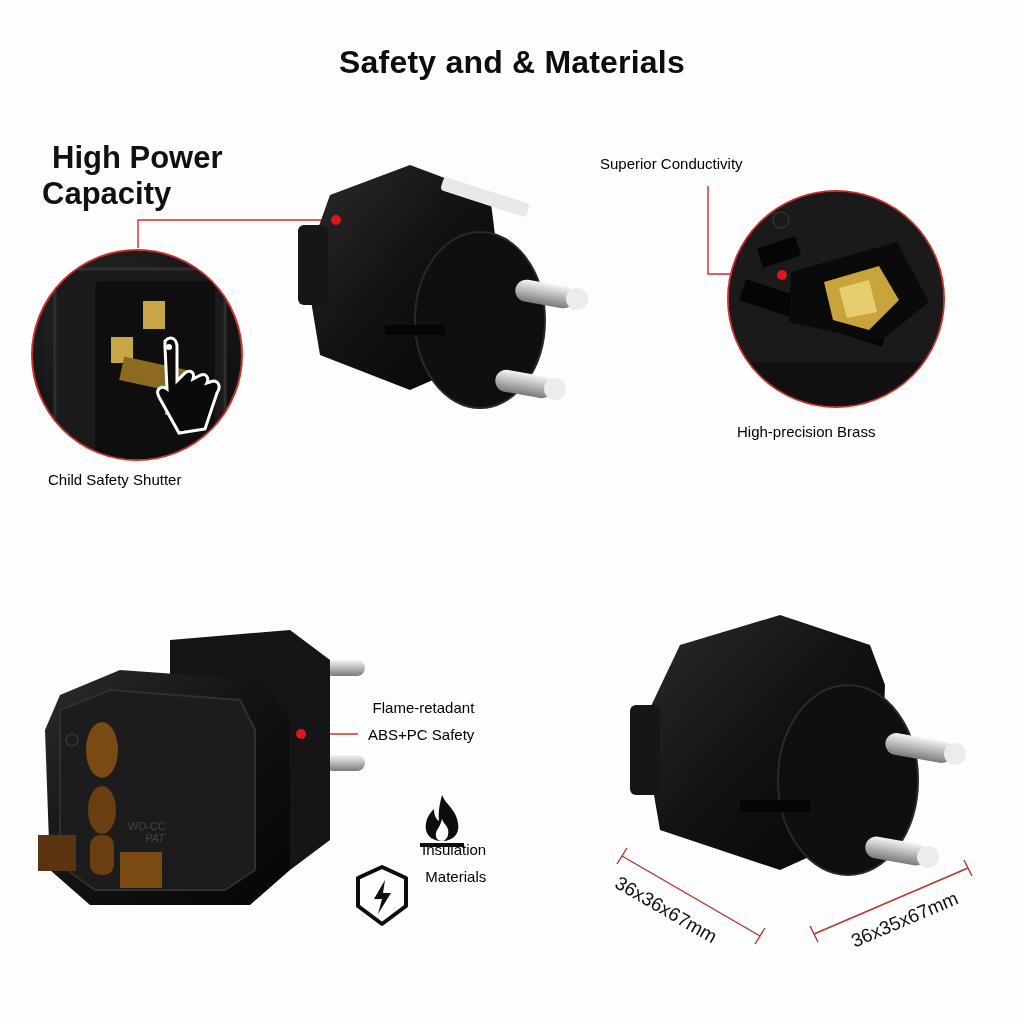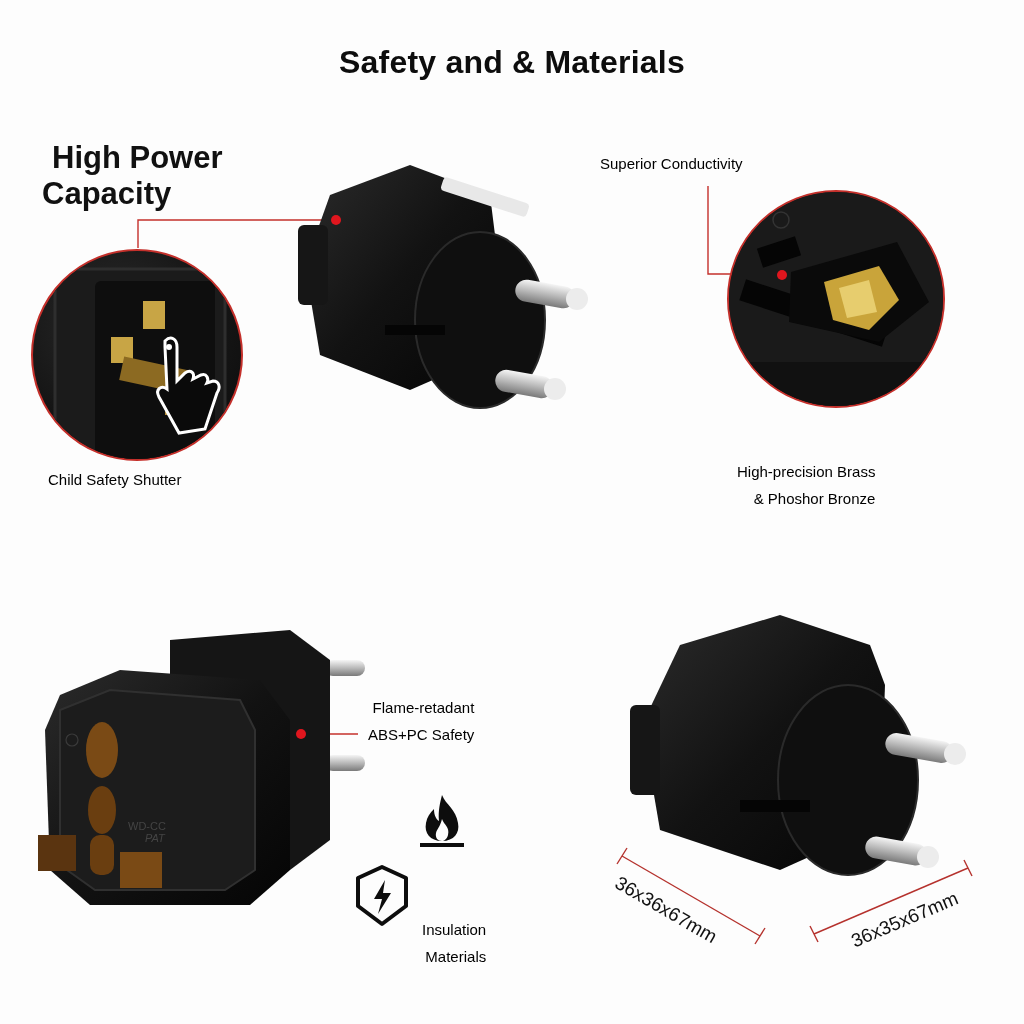--- a/index.html
+++ b/index.html
@@ -99,23 +99,22 @@
     <rect x="30" y="50" width="40" height="20" fill="#050505" transform="rotate(-18 50 60)"></rect>
     <rect x="10" y="110" width="150" height="22" fill="#050505" transform="rotate(18 85 121)"></rect>
     <path d="M62 80 L168 50 L200 110 L150 150 L60 130 Z" fill="#0a0a0a"></path>
     <path d="M95 90 L150 74 L170 108 L140 138 L104 128 Z" fill="#c9a43a"></path>
     <path d="M110 96 L140 88 L148 120 L118 126 Z" fill="#e7cd6e"></path>
     <rect x="0" y="170" width="214" height="44" fill="#111"></rect>
     <circle cx="52" cy="28" r="8" fill="none" stroke="#333" stroke-width="1.5"></circle>
   </svg>
   <div class="abs" style="left:48px;top:78px;width:10px;height:10px;border-radius:50%;background:#e0161e;"></div>
 </div>
-<div class="abs feat" style="left:737px;top:418px;margin-top:40px;">
+<div class="abs feat" style="left:737px;top:418px;">
   <div>High-precision Brass</div>
-  <div style="margin-left:-12px;">&amp; Phoshor Bronze</div>
 </div>
 
 <div class="abs" style="left:30px;top:620px;text-align:center;">
   <svg width="350" height="290" viewBox="0 0 350 290">
     <rect x="295" y="40" width="40" height="16" rx="8" fill="url(#pinG)"></rect>
     <rect x="295" y="135" width="40" height="16" rx="8" fill="url(#pinG)"></rect>
     <path d="M140 20 L260 10 L300 40 L300 220 L260 250 L140 255 Z" fill="#151515"></path>
     <path d="M30 75 L90 50 L230 60 L260 100 L260 250 L220 285 L60 285 L20 250 L15 110 Z" fill="url(#bodyG)"></path>
     <path d="M30 90 L80 70 L210 80 L225 110 L225 250 L195 270 L65 270 L30 245 Z" fill="#1c1c1c" stroke="#303030" stroke-width="2"></path>
     <ellipse cx="72" cy="130" rx="16" ry="28" fill="#7a4a15"></ellipse>
@@ -140,21 +139,21 @@
 <svg class="abs" style="left:420px;top:793px;" width="44" height="56" viewBox="0 0 44 56">
   <path d="M22 2 C26 12 36 16 38 30 C40 40 34 48 22 48 C10 48 4 40 6 30 C7 24 10 20 14 16 C14 22 16 26 19 28 C18 18 20 10 22 2 Z" fill="#0d0d0d"></path>
   <path d="M22 26 C24 32 30 34 28 42 C27 46 24 48 22 48 C18 48 15 45 16 40 C17 36 20 34 22 26 Z" fill="#fdfdfd"></path>
   <rect x="0" y="50" width="44" height="4" fill="#0d0d0d"></rect>
 </svg>
 
 <svg class="abs" style="left:354px;top:864px;" width="56" height="64" viewBox="0 0 56 64">
   <path d="M28 3 L52 14 L52 42 L28 60 L4 42 L4 14 Z" fill="none" stroke="#0d0d0d" stroke-width="4" stroke-linejoin="round"></path>
   <path d="M31 16 L20 35 L28 35 L24 50 L37 29 L29 29 Z" fill="#0d0d0d"></path>
 </svg>
-<div class="abs feat" style="left:422px;top:916px;">
+<div class="abs feat" style="left:422px;top:836px;">
   <div>Insulation</div>
   <div>Materials</div>
 </div>
 
 <div class="abs" style="left:630px;top:605px;">
   <svg width="340" height="290" viewBox="0 0 340 290">
     <path d="M50 40 L150 10 L240 40 L255 80 L250 220 L150 265 L30 225 L12 120 Z" fill="url(#bodyG)"></path>
     <rect x="0" y="100" width="30" height="90" rx="6" fill="#161616"></rect>
     <ellipse cx="218" cy="175" rx="70" ry="95" fill="#0f0f0f" stroke="#2a2a2a" stroke-width="2"></ellipse>
     <rect x="255" y="132" width="68" height="22" rx="11" fill="url(#pinG)" transform="rotate(10 289 143)"></rect>

